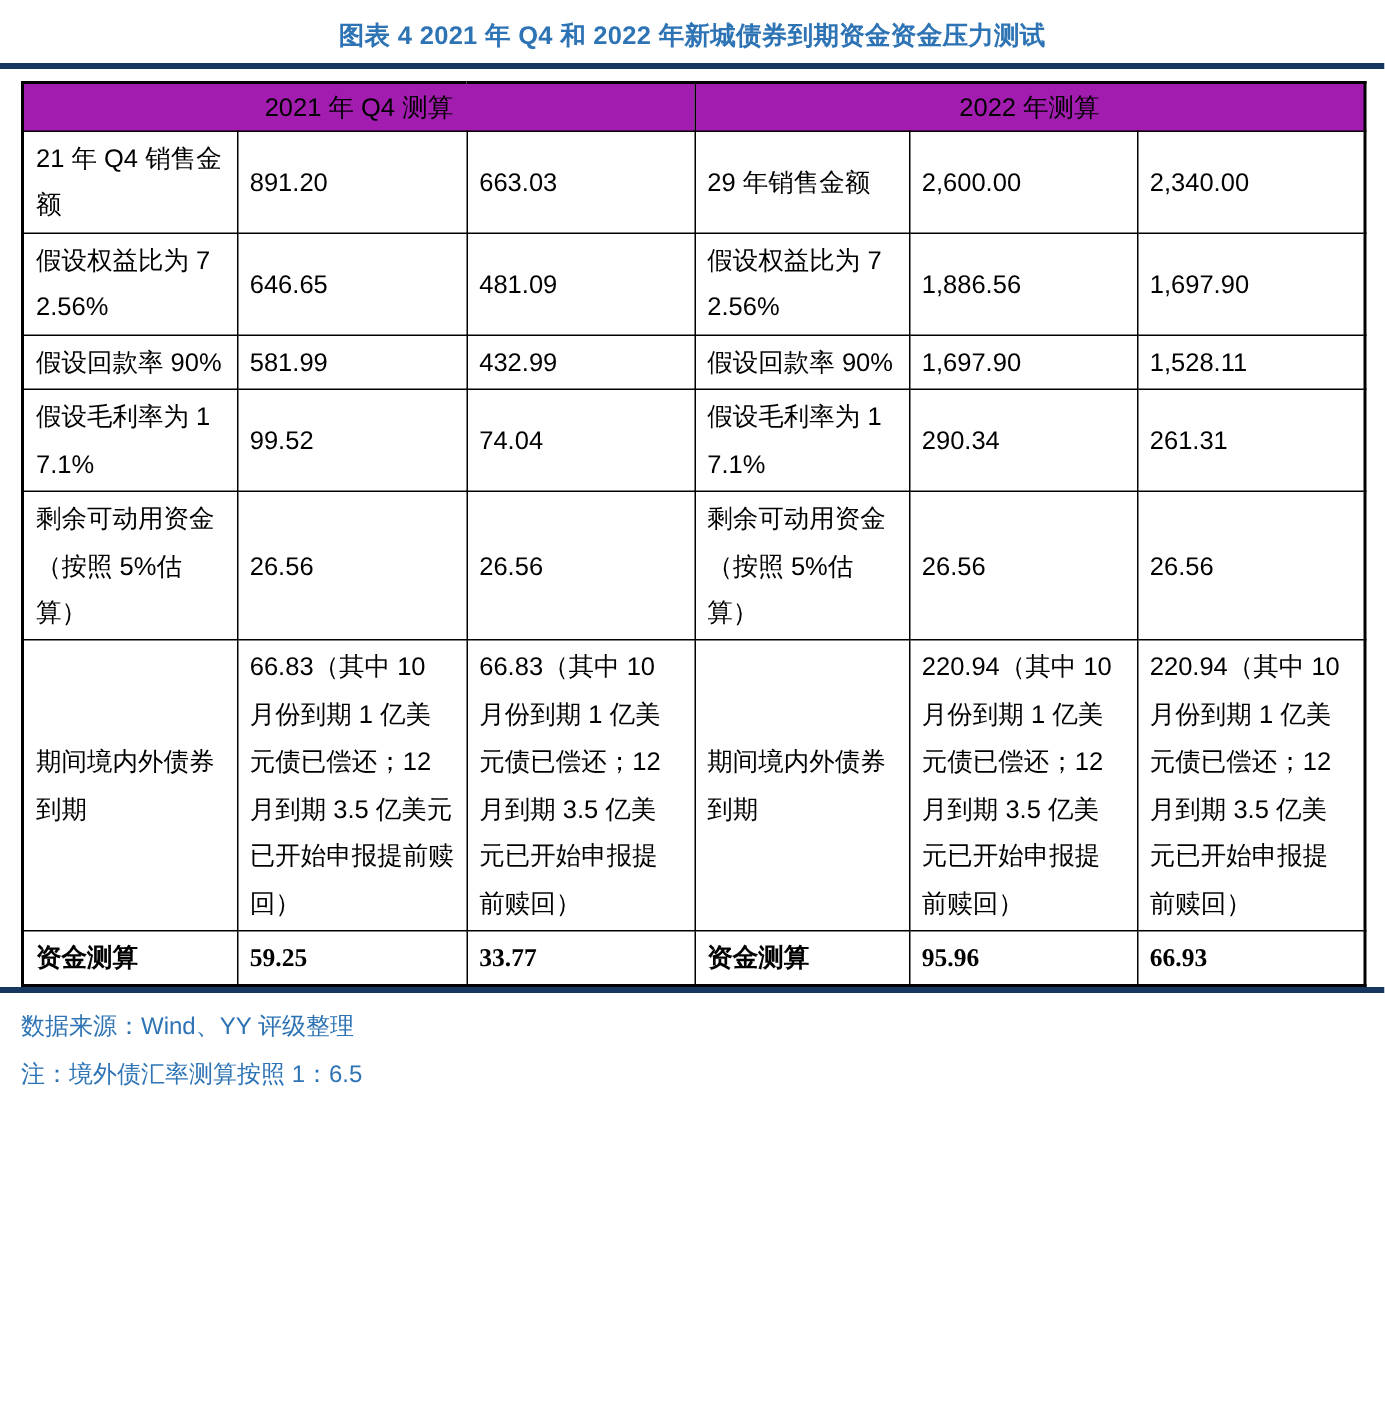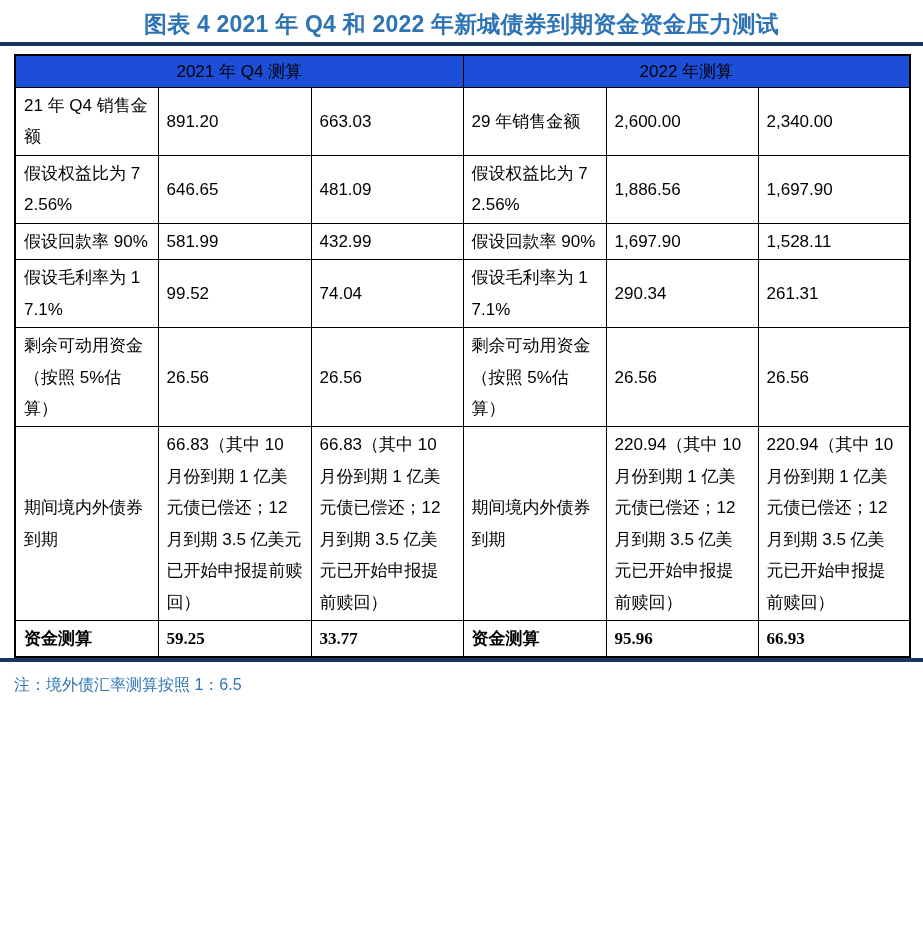--- a/index.html
+++ b/index.html
@@ -11,21 +11,21 @@
     overflow: hidden;
     font-family: "Liberation Sans", "DejaVu Sans", sans-serif;
   }
   .page { width: 923px; height: 939px; position: relative; }
 
   .fig-title {
     padding-top: 12px;
     text-align: center;
     color: #2E74B5;
     font-weight: bold;
-    font-size: 23px;
+    font-size: 17px;
     line-height: 24px;
     letter-spacing: 0.2px;
   }
   .rule {
     height: 4px;
     background: #17375E;
     width: 923px;
   }
   .rule-top { margin-top: 6px; }
   .rule-bottom { margin-top: 0px; }
@@ -41,21 +41,21 @@
     border: 1px solid #000;
     font-size: 17px;
     color: #000;
     vertical-align: middle;
     word-break: break-all;
     overflow: hidden;
   }
   tr.group-row th {
     font-weight: normal;
     text-align: center;
-    background: #1d4ed8;
+    background: #a21caf;
     height: 29px;
     padding: 1px 4px;
   }
   tr.scenario-row th {
     background: #DEEAF6;
     text-align: left;
     font-weight: bold;
     line-height: 1.8;
     padding: 2px 6px;
     height: 90px;
@@ -157,16 +157,17 @@
           <td class="l">资金测算</td>
           <td class="r">95.96</td>
           <td class="r">66.93</td>
         </tr>
       </tbody>
   </table>
 
   <div class="rule rule-bottom"></div>
 
   <div class="footer">
+    <div>数据来源：Wind、YY 评级整理</div>
     <div>注：境外债汇率测算按照 1：6.5</div>
   </div>
 
 </div>
 
 </body></html>

